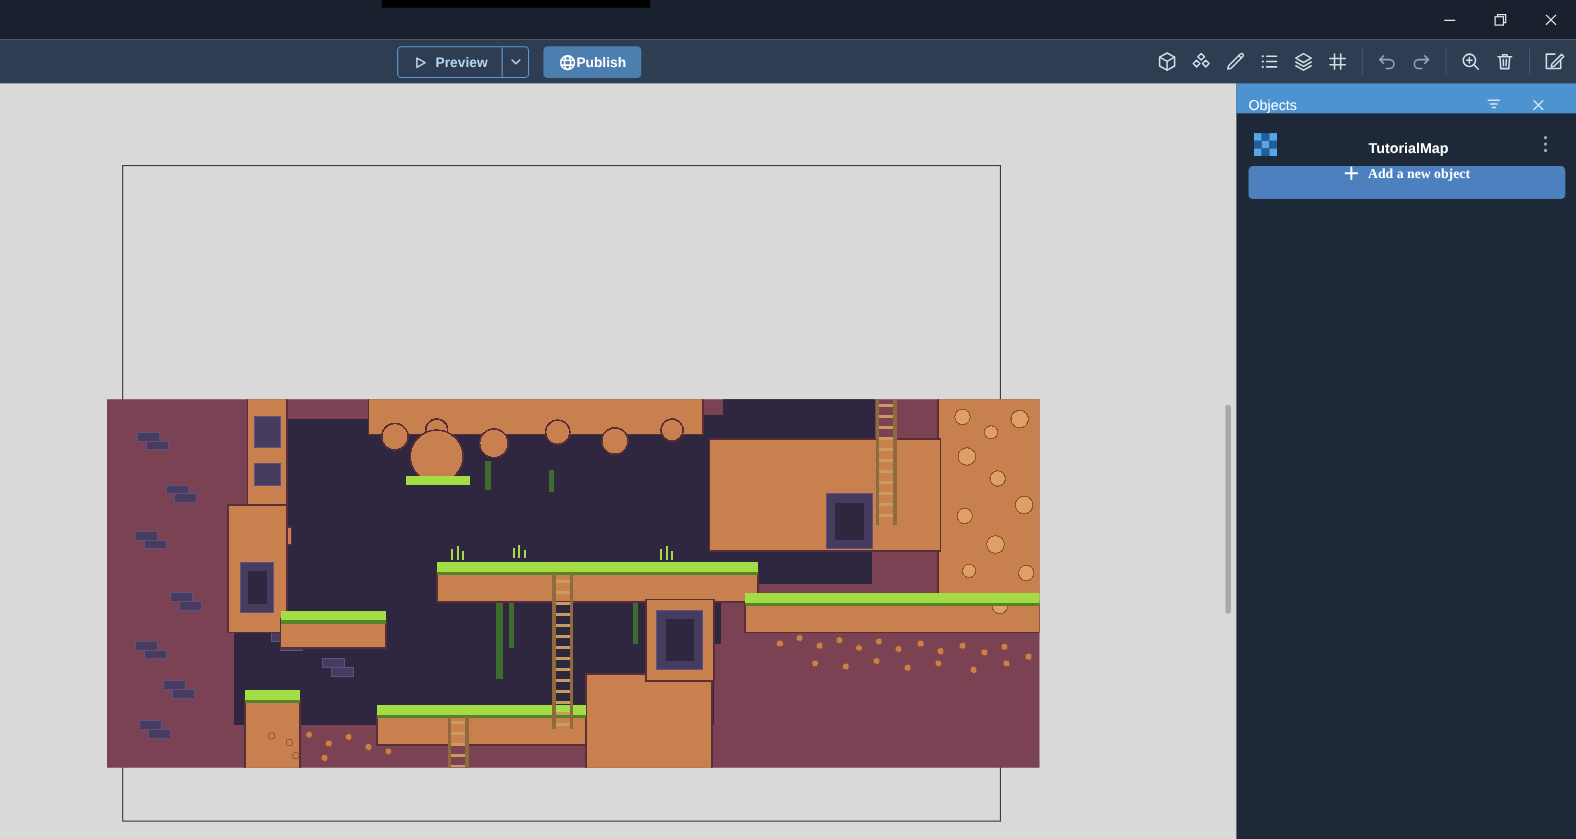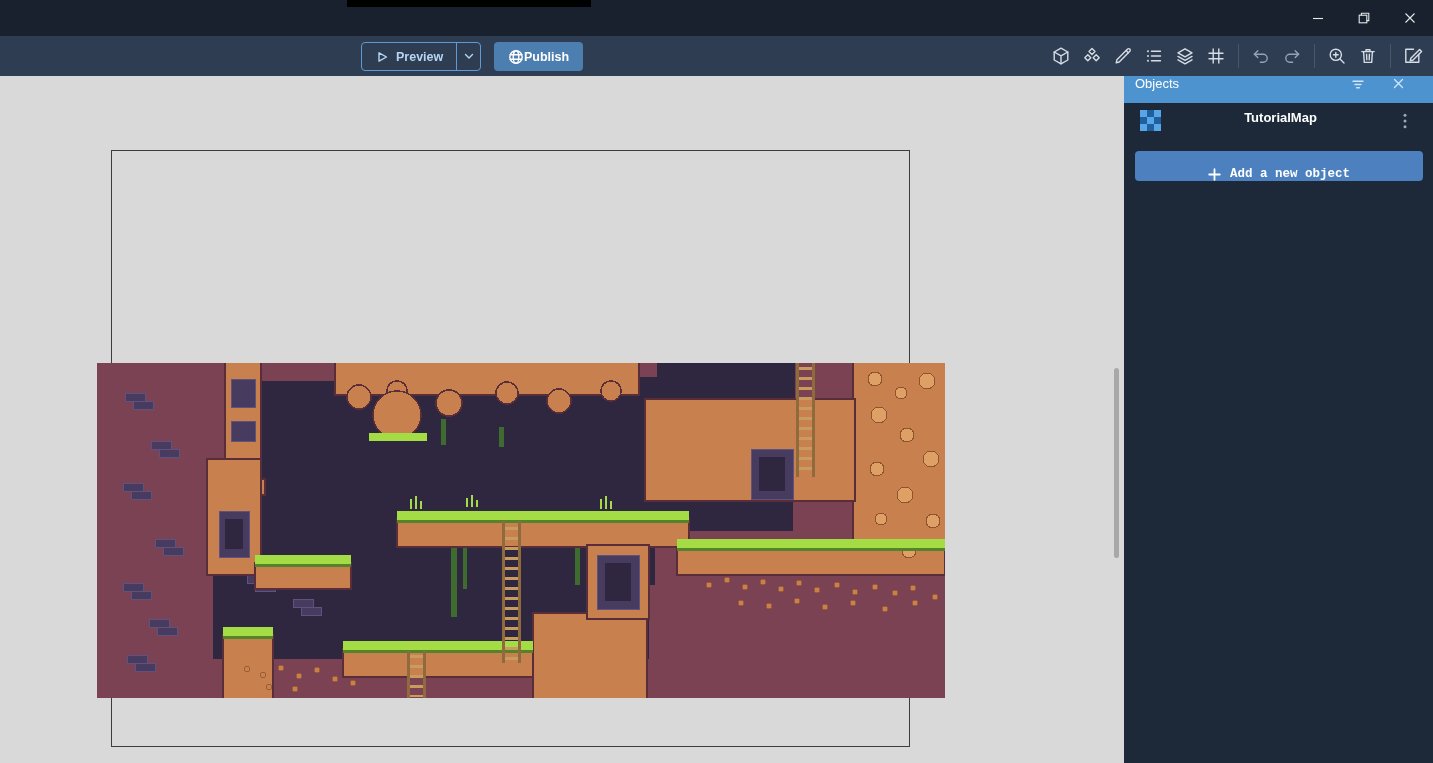--- a/index.html
+++ b/index.html
@@ -27,27 +27,27 @@
   .tico-dim{stroke:var(--c-icon-dim,#95a3b4)}
 
   
   .canvas{position:absolute;left:0;top:76px;width:1124px;height:687px;background:var(--c-canvas,#d9d9d9);overflow:hidden}
   .game-frame{position:absolute;left:111px;top:74px;width:799px;height:597px;border:1px solid var(--c-frame-border,#3d3d3d);z-index:1}
   .tilemap{position:absolute;left:97px;top:287px;z-index:2}
   .v-scrollbar{position:absolute;left:1114px;top:292px;width:5px;height:190px;background:var(--c-scrollbar,#a8a8a8);border-radius:3px;z-index:3;cursor:pointer}
 
   
   .panel{position:absolute;left:1124px;top:76px;width:309px;height:687px;background:var(--c-panel,#1d2938)}
-  .panel-header{height:27px;background:var(--c-panel-header,#4d93cf);display:flex;align-items:flex-start;padding:0 27px 0 11px;gap:24px}
+  .panel-header{height:27px;background:var(--c-panel-header,#4d93cf);display:flex;align-items:flex-end;padding:0 27px 0 11px;gap:24px}
   .panel-title{flex:1;color:#fff;font-size:13px}
   .panel-hbtn{border:none;background:transparent;display:flex;align-items:center;justify-content:center;cursor:pointer;padding:2px}
-  .object-row{height:32px;margin-top:7px;display:flex;align-items:flex-start;padding:0 23px 0 16px;cursor:pointer}
+  .object-row{height:32px;margin-top:7px;display:flex;align-items:flex-end;padding:0 23px 0 16px;cursor:pointer}
   .object-name{flex:1;text-align:center;color:#fff;font-size:13px;font-weight:bold}
   .kebab-btn{border:none;background:transparent;cursor:pointer;padding:3px;display:flex}
-  .add-btn{margin:9px 25px 0 11px;height:30px;width:calc(100% - 21px);background:var(--c-button-blue,#4c80bf);border:none;border-radius:4px;color:#fff;font-size:12.5px;font-weight:bold;display:flex;align-items:flex-end;justify-content:center;gap:9px;cursor:pointer;font-family:Liberation Mono, monospace}
+  .add-btn{margin:9px 25px 0 11px;height:30px;width:calc(100% - 21px);background:var(--c-button-blue,#4c80bf);border:none;border-radius:4px;color:#fff;font-size:12.5px;font-weight:bold;display:flex;align-items:flex-start;justify-content:center;gap:9px;cursor:pointer;font-family:Liberation Serif, serif}
   .add-btn svg{display:block}
 </style>
 </head>
 <body>
 
 <div class="app">
 
   <div class="titlebar">
     <div class="tab-strip"></div>
     <div class="win-controls">

